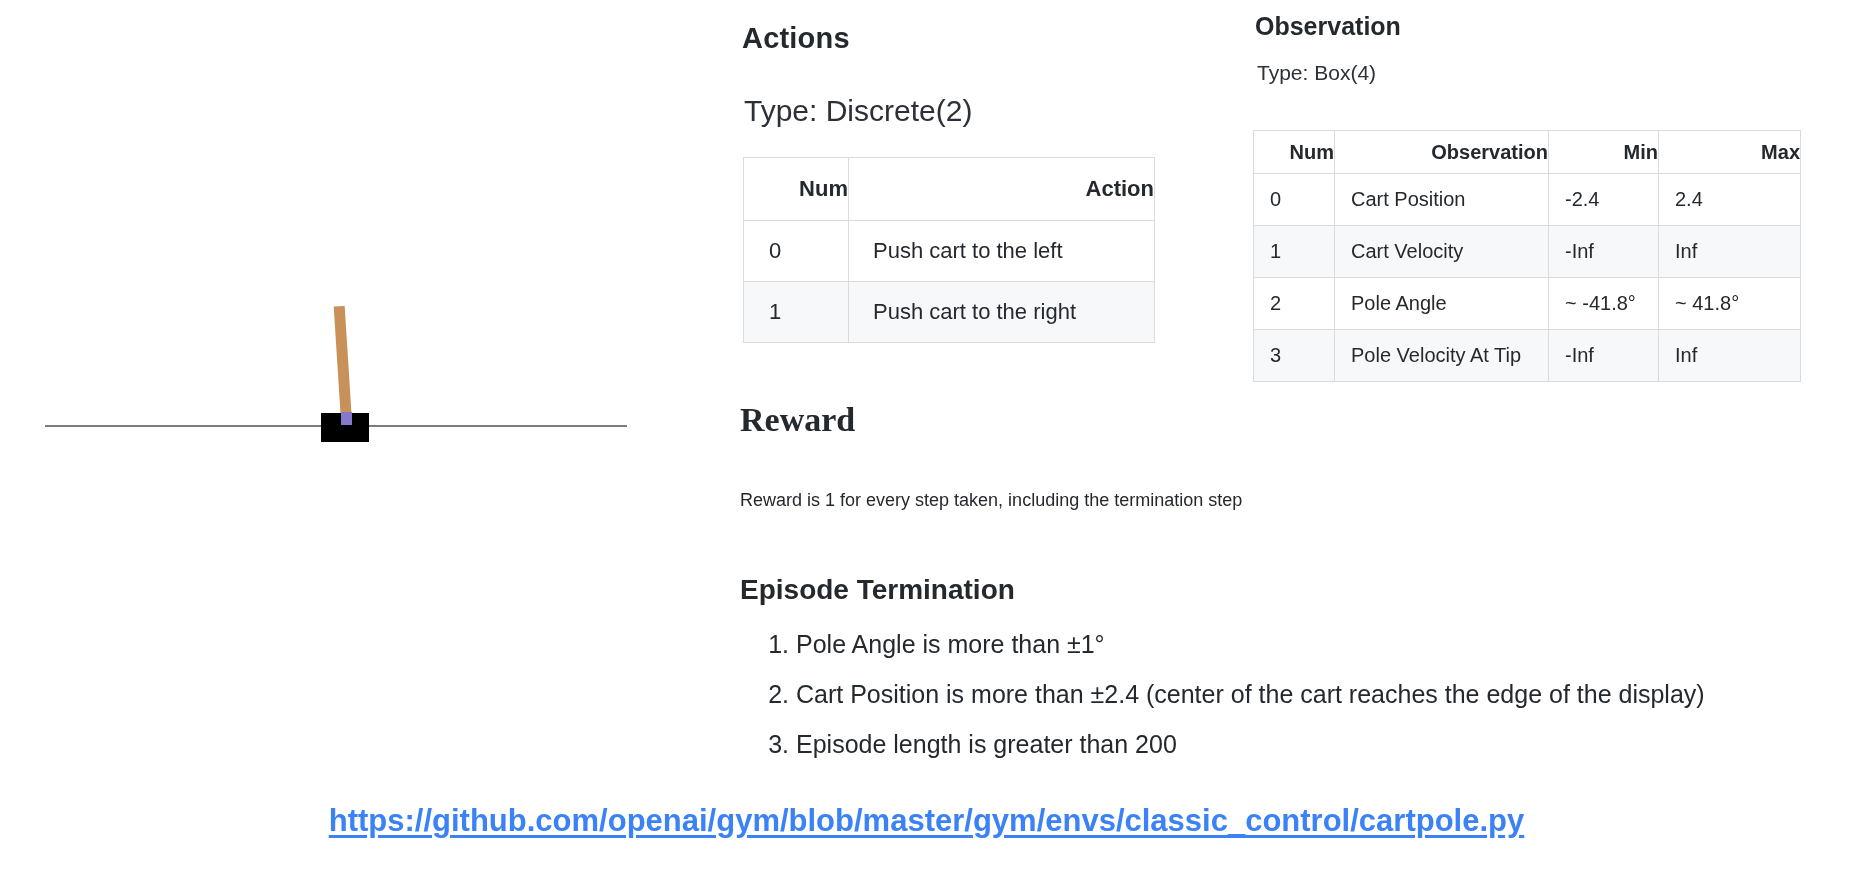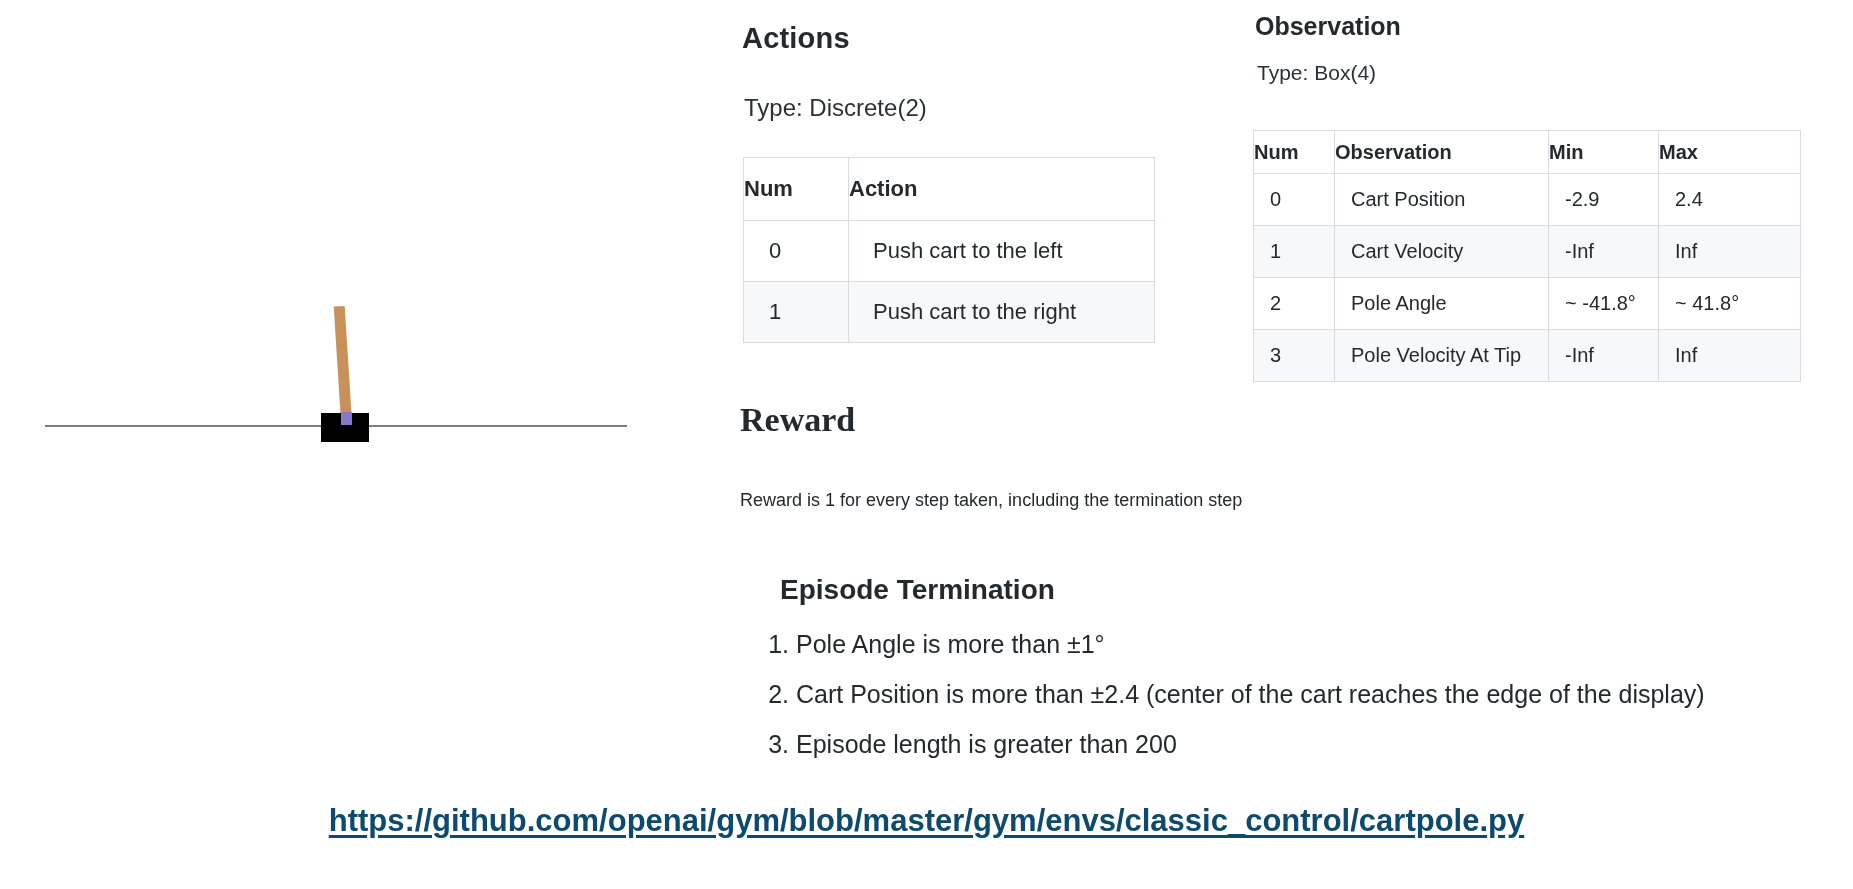--- a/index.html
+++ b/index.html
@@ -16,31 +16,31 @@
   .scene { position: absolute; left: 0; top: 0; width: 700px; height: 500px; }
   .track { position: absolute; left: 45px; top: 425px; width: 582px; height: 2px; background: #7c7c7c; }
   .pole  { position: absolute; left: 341px; top: 306px; width: 11px; height: 116px;
            background: #c9915a; transform: rotate(-3.6deg); transform-origin: 50% 100%; }
   .cart  { position: absolute; left: 321px; top: 413px; width: 48px; height: 29px; background: #000000; }
   .axle  { position: absolute; left: 341px; top: 412px; width: 11px; height: 13px; background: #837acb; }
 
   
   .abs { position: absolute; }
   .h-actions   { left: 742px; top: 22px;  font-size: 29px; font-weight: 700; letter-spacing: .2px; text-align: right; }
-  .t-actions   { left: 744px; top: 94px;  font-size: 24px; color: #2b3137; }
+  .t-actions   { left: 744px; top: 94px;  font-size: 30px; color: #2b3137; }
   .h-obs       { left: 1255px; top: 12px; font-size: 25px; font-weight: 700; }
   .t-obs       { left: 1257px; top: 61px; font-size: 21px; color: #2b3137; }
   .h-reward    { left: 740px; top: 401px; font-size: 34px; font-weight: 700; font-family: Liberation Serif, serif; }
   .p-reward    { left: 740px; top: 490px; font-size: 18px; color: #24292e; }
-  .h-term      { left: 740px; top: 574px; font-size: 28px; font-weight: 700; margin-left: 40px; }
+  .h-term      { left: 740px; top: 574px; font-size: 28px; font-weight: 700; }
 
   
   table { border-collapse: collapse; background: #ffffff; }
   th, td { border: 1px solid #d8dce1; }
-  th { font-weight: 700; text-align: left; }
+  th { font-weight: 700; text-align: right; }
 
   .tbl-actions { left: 743px; top: 157px; font-size: 22px; }
   .tbl-actions th { height: 63px; }
   .tbl-actions td { height: 61px; }
   .tbl-actions .col-num { width: 105px; }
   .tbl-actions .col-act { width: 306px; }
   .tbl-actions td.c-num { padding-left: 25px; text-align: left; }
   .tbl-actions td.c-act { padding-left: 24px; text-align: left; margin-left: 34px; }
 
   .tbl-obs { left: 1253px; top: 130px; font-size: 20px; }
@@ -53,21 +53,21 @@
   .tbl-obs td { padding-left: 16px; text-align: left; }
 
   tr.alt td { background: #f6f8fa; }
 
   
   .term-list { left: 744px; top: 630px; font-size: 25px; color: #24292e; list-style: decimal; padding-left: 52px; }
   .term-list li { margin-bottom: 21px; }
 
   
   .link-row { left: 0; top: 803px; width: 100%; text-align: center; }
-  .link-row a { font-size: 31px; font-weight: 600; color: #0c4a6e; text-decoration: underline; text-underline-offset: 4px; }
+  .link-row a { font-size: 31px; font-weight: 600; color: #3b82f6; text-decoration: underline; text-underline-offset: 4px; }
 </style>
 </head>
 <body>
 
 <div class="scene">
   <div class="track"></div>
   <div class="pole"></div>
   <div class="cart"></div>
   <div class="axle"></div>
 </div>
@@ -99,21 +99,21 @@
   <tbody>
       <tr>
     <th class="col-num">Num</th>
     <th class="col-obs">Observation</th>
     <th class="col-min">Min</th>
     <th class="col-max">Max</th>
   </tr>
   <tr>
     <td>0</td>
     <td>Cart Position</td>
-    <td>-2.9</td>
+    <td>-2.4</td>
     <td>2.4</td>
   </tr>
   <tr class="alt">
     <td>1</td>
     <td>Cart Velocity</td>
     <td>-Inf</td>
     <td>Inf</td>
   </tr>
   <tr>
     <td>2</td>

